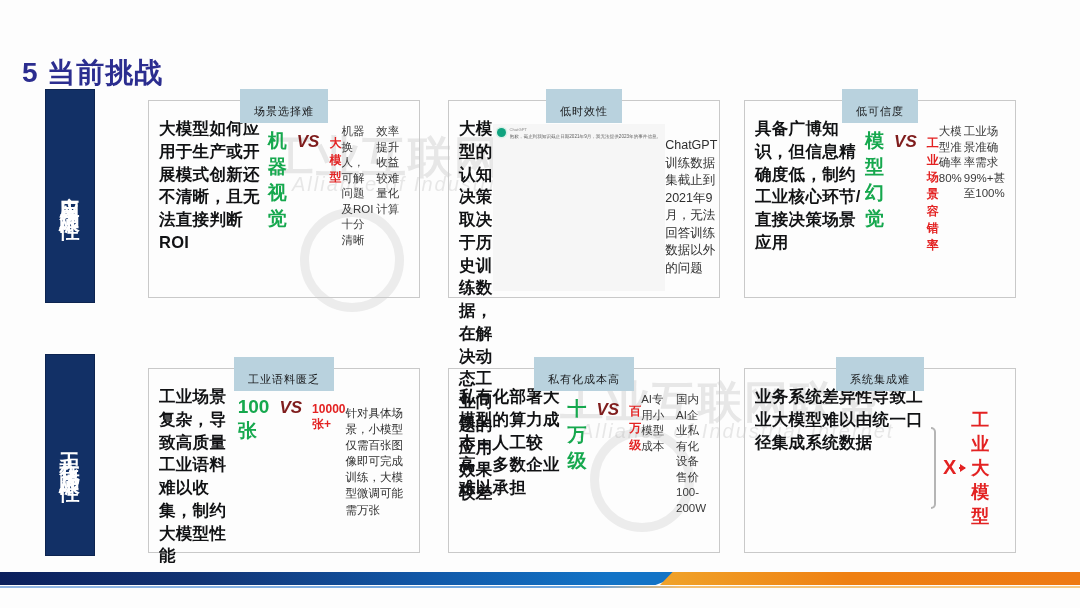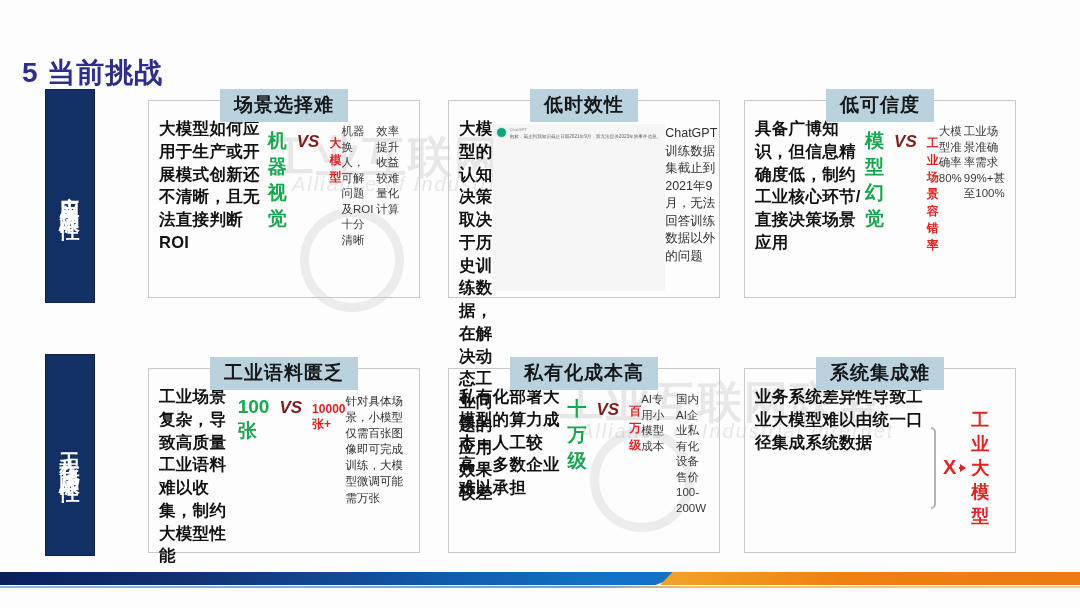--- a/index.html
+++ b/index.html
@@ -68,22 +68,22 @@
   .row1 .card{top:100px;height:198px;}
   .row2 .card{top:368px;height:185px;}
   .col1{left:148px;width:272px;}
   .col2{left:448px;width:272px;}
   .col3{left:744px;width:272px;}
 
   .card-badge{
     position:absolute;top:-12px;
     background:#b9d2de;
     color:#17181a;
-    font-size:19px;font-weight:bold;
-    padding:3px 14px 4px 14px;
+    font-size:11px;font-weight:normal;
+    padding:15px 14px 4px 14px;
     left:50%;transform:translateX(-50%);
     white-space:nowrap;letter-spacing:1px;
   }
   .card-body{
     padding:16px 10px 6px 10px;
     box-sizing:border-box;height:100%;
     display:flex;flex-direction:row;
   }
   .lead{
     font-size:16.5px;font-weight:bold;color:#111214;
@@ -96,21 +96,21 @@
   .vs-left{font-size:19px;font-weight:bold;color:#16a84e;}
   .vs-mid{font-size:17px;font-weight:bold;font-style:italic;color:#7f1d1d;}
   .vs-right{font-size:12px;font-weight:bold;color:#e32222;}
   .sub-row{
     display:flex;gap:2px;margin-top:7px;
   }
   .sub-col{
     flex:1;font-size:11.5px;color:#3a3a3a;line-height:1.35;
   }
   .caption{
-    font-size:12.5px;color:#2f2f2f;line-height:1.4;margin-top:8px;
+    font-size:12.5px;color:#2f2f2f;line-height:1.4;margin-top:20px;
   }
 
   
   .gpt-shot{
     margin-top:7px;background:#f6f6f6;border:0;
     padding:3px 4px 4px 4px;display:flex;gap:4px;align-items:flex-start;
   }
   .gpt-avatar{
     width:9px;height:9px;border-radius:50%;
     background:#10a37f;flex:0 0 auto;margin-top:1px;

